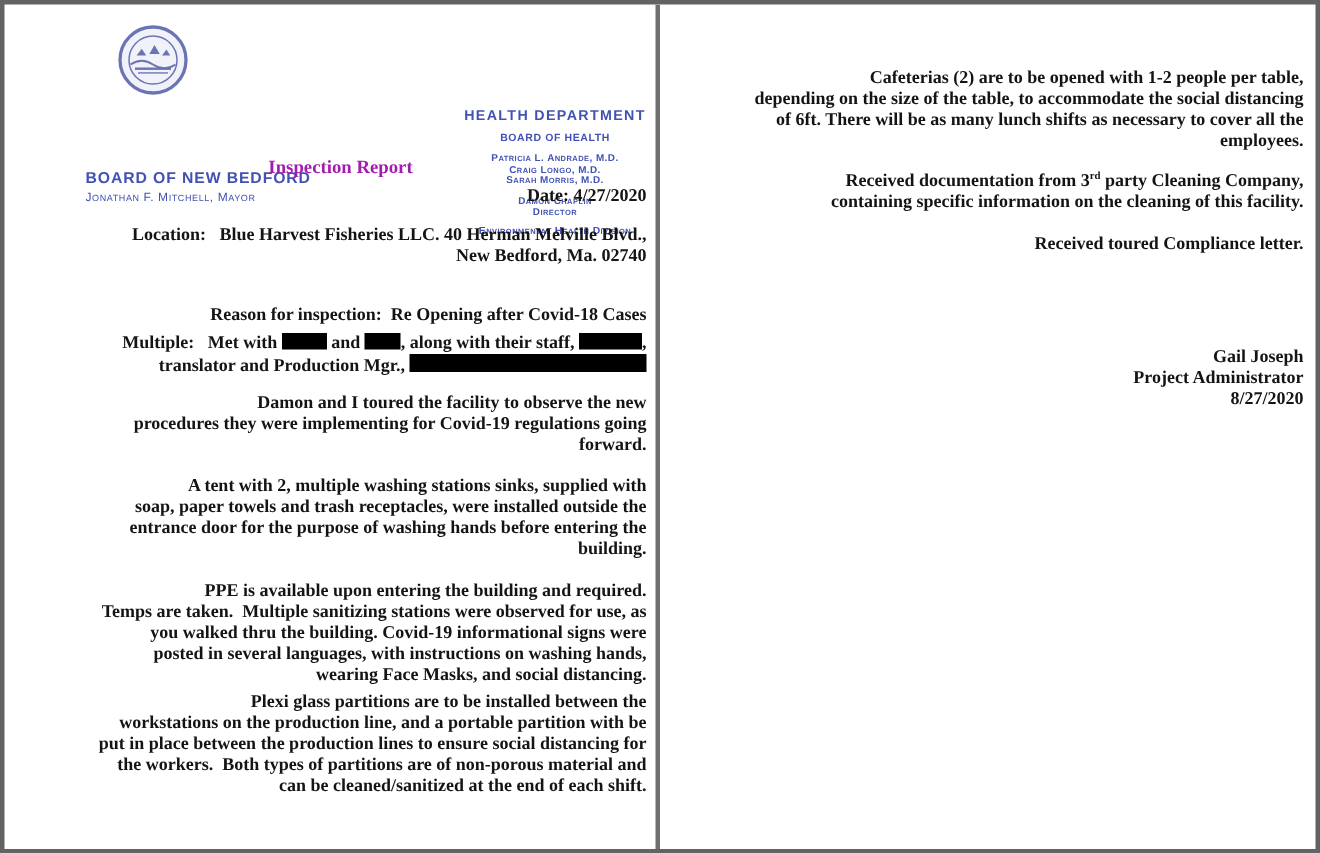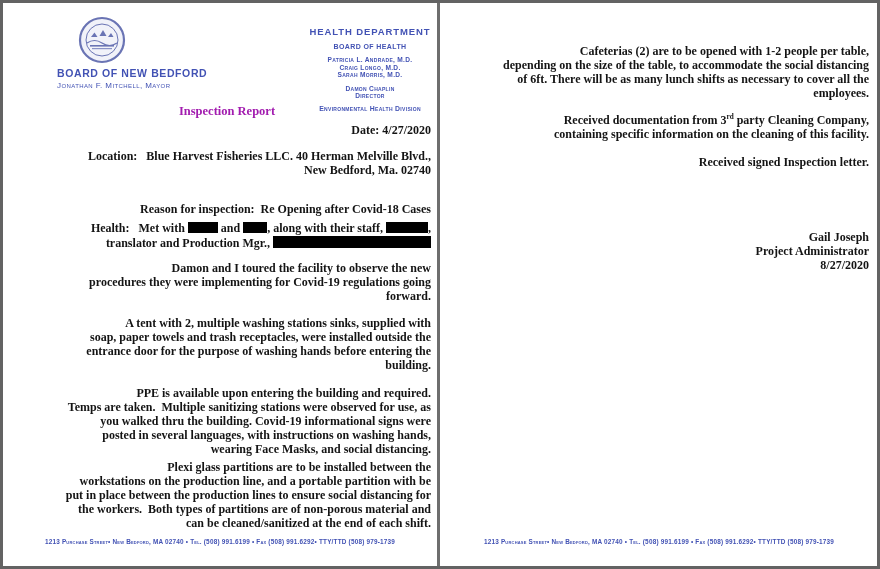--- a/index.html
+++ b/index.html
@@ -6,21 +6,21 @@
   .frame {
     position:relative; width:880px; height:569px; box-sizing:border-box;
     background:#ffffff; border:3px solid #636363; overflow:hidden;
     font-family:"Liberation Serif", serif;
   }
   .divider { position:absolute; left:434px; top:0; width:3px; height:100%; background:#6e6e6e; }
 
   .abs { position:absolute; }
 
   
-  .blue { color:#4252b4; font-family:"Liberation Sans", sans-serif; }
+  .blue { color:#4252b4; font-family:"Liberation Sans", sans-serif;margin-top:46px; }
   .city-name   { left:54px; top:64px; font-size:10.5px; font-weight:bold; letter-spacing:0.6px; }
   .mayor-name  { left:54px; top:78px; font-size:8px; font-weight:normal; font-variant:small-caps; letter-spacing:0.4px; }
 
   .dept-col { left:297px; width:140px; text-align:center; }
   .dept-title { top:23px; font-size:9.5px; font-weight:bold; letter-spacing:0.9px; }
   .board-title { top:40px; font-size:7px; font-weight:bold; letter-spacing:0.4px; }
   .member0 { top:53px; }
   .member1 { top:60.5px; }
   .member2 { top:68px; }
   .member, .small-line { font-size:6.6px; font-weight:600; font-variant:small-caps; letter-spacing:0.3px; }
@@ -84,21 +84,21 @@
     <div class="abs blue dept-col small-line director-title">Director</div>
     <div class="abs blue dept-col small-line division-name">Environmental Health Division</div>
 
     <div class="abs report-title">Inspection Report</div>
 
     <div class="abs body-text" style="top:121px">Date: 4/27/2020</div>
     <div class="abs body-text" style="top:147px">Location:   Blue Harvest Fisheries LLC. 40 Herman Melville Blvd.,
 New Bedford, Ma. 02740</div>
     <div class="abs body-text" style="top:200px">Reason for inspection:  Re Opening after Covid-18 Cases</div>
 
-    <div class="abs body-text" style="top:219px"><span>Health:   Met with </span><span class="redact r1"></span><span> and </span><span class="redact r2"></span><span>, along with their staff, </span><span class="redact r3"></span><span>,
+    <div class="abs body-text" style="top:219px"><span>Multiple:   Met with </span><span class="redact r1"></span><span> and </span><span class="redact r2"></span><span>, along with their staff, </span><span class="redact r3"></span><span>,
 translator and Production Mgr., </span><span class="redact r4"></span></div>
 
     <div class="abs body-text indent" style="top:259px">Damon and I toured the facility to observe the new
 procedures they were implementing for Covid-19 regulations going
 forward.</div>
     <div class="abs body-text indent" style="top:314px">A tent with 2, multiple washing stations sinks, supplied with
 soap, paper towels and trash receptacles, were installed outside the
 entrance door for the purpose of washing hands before entering the
 building.</div>
     <div class="abs body-text indent" style="top:384px">PPE is available upon entering the building and required.
@@ -117,21 +117,21 @@
 
   <div>
     <div class="abs body-text rp indent" style="top:42px">Cafeterias (2) are to be opened with 1-2 people per table,
 depending on the size of the table, to accommodate the social distancing
 of 6ft. There will be as many lunch shifts as necessary to cover all the
 employees.</div>
 
     <div class="abs body-text rp indent" style="top:111px"><span>Received documentation from 3</span><sup>rd</sup><span> party Cleaning Company,
 containing specific information on the cleaning of this facility.</span></div>
 
-    <div class="abs body-text rp indent" style="top:153px">Received signed Inspection letter.</div>
+    <div class="abs body-text rp indent" style="top:153px">Received toured Compliance letter.</div>
 
     <div class="abs body-text rp" style="top:228px">Gail Joseph
 Project Administrator
 8/27/2020</div>
 
     <div class="abs blue footer-line footer-right">1213 Purchase Street• New Bedford, MA 02740 • Tel. (508) 991.6199 • Fax (508) 991.6292• TTY/TTD (508) 979-1739</div>
   </div>
 </div>
 
 </body></html>

